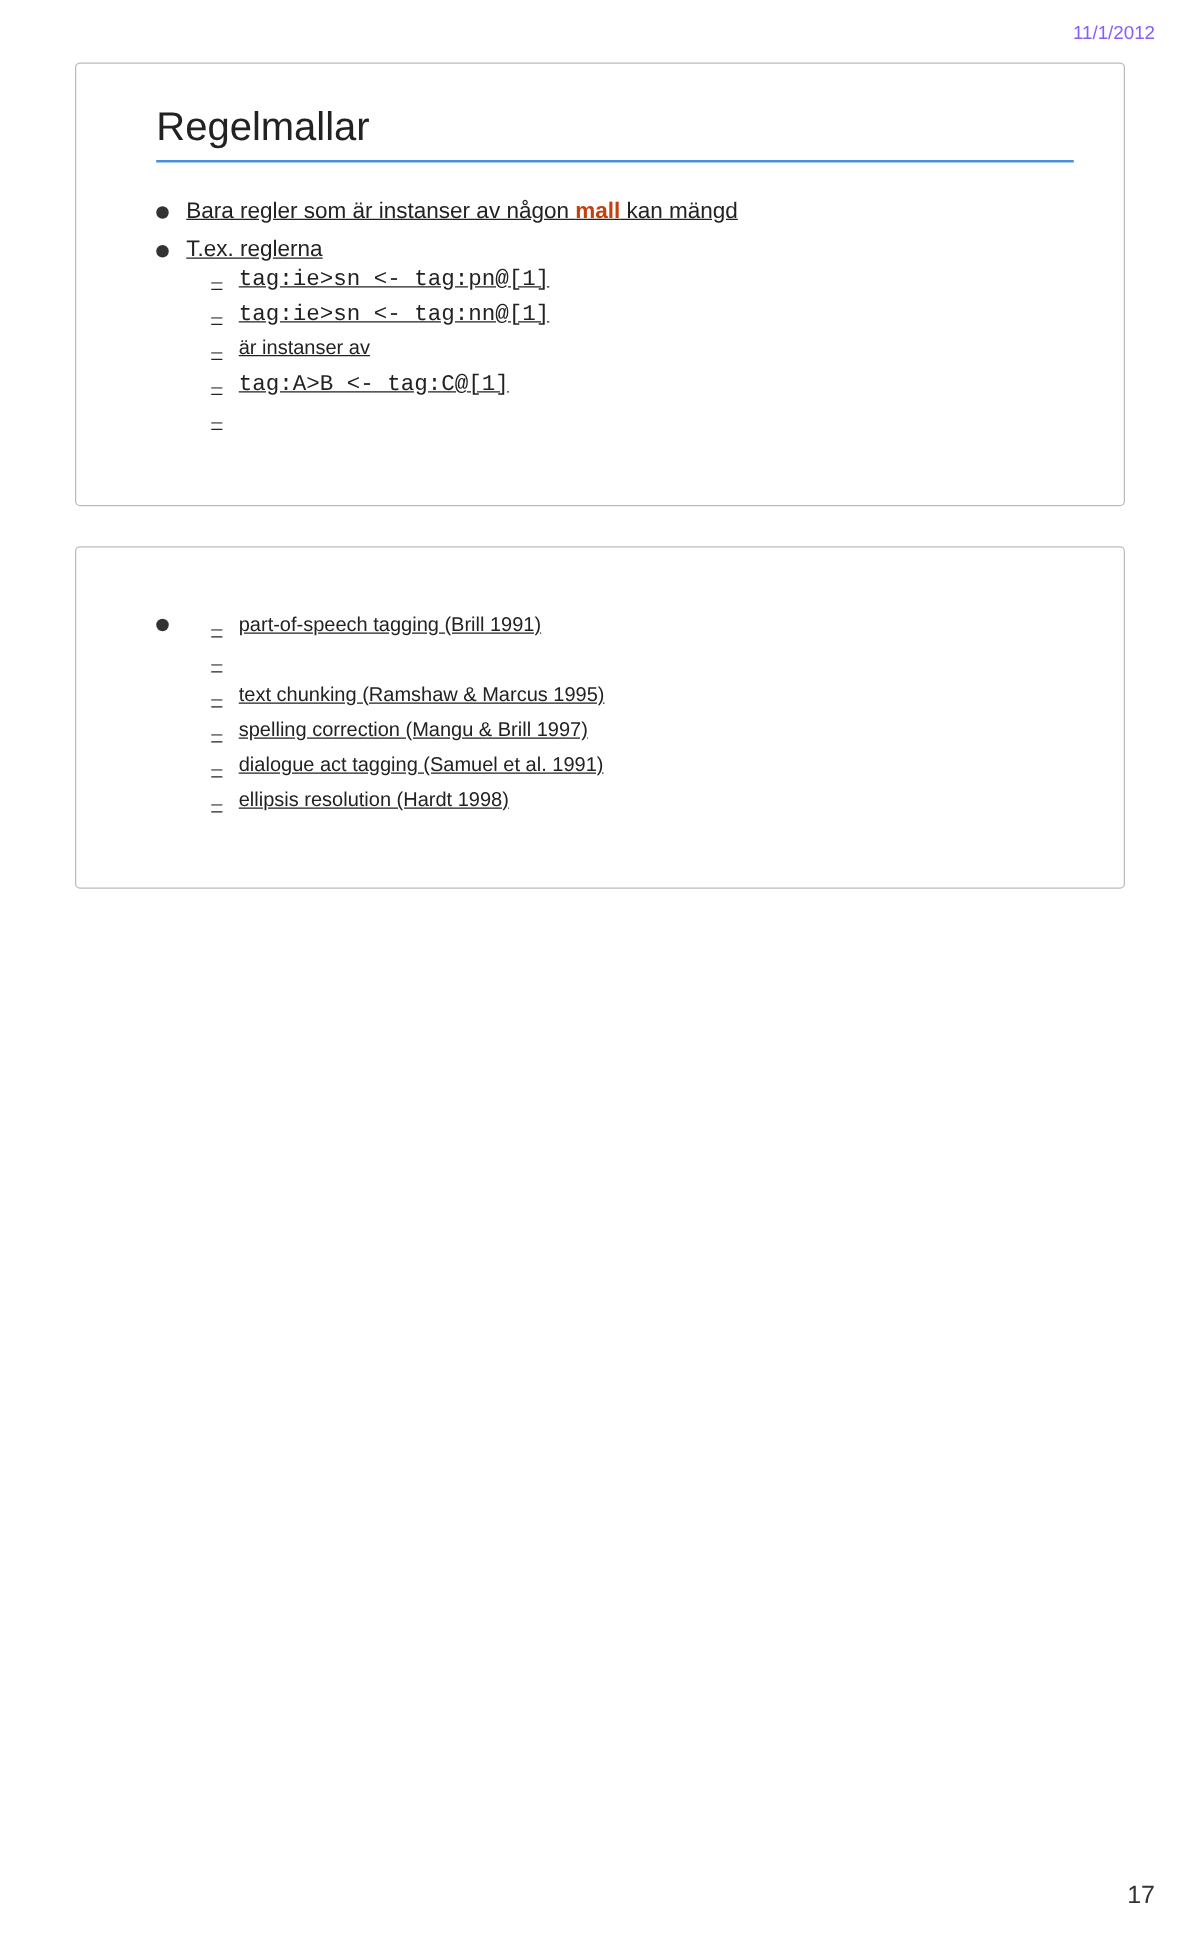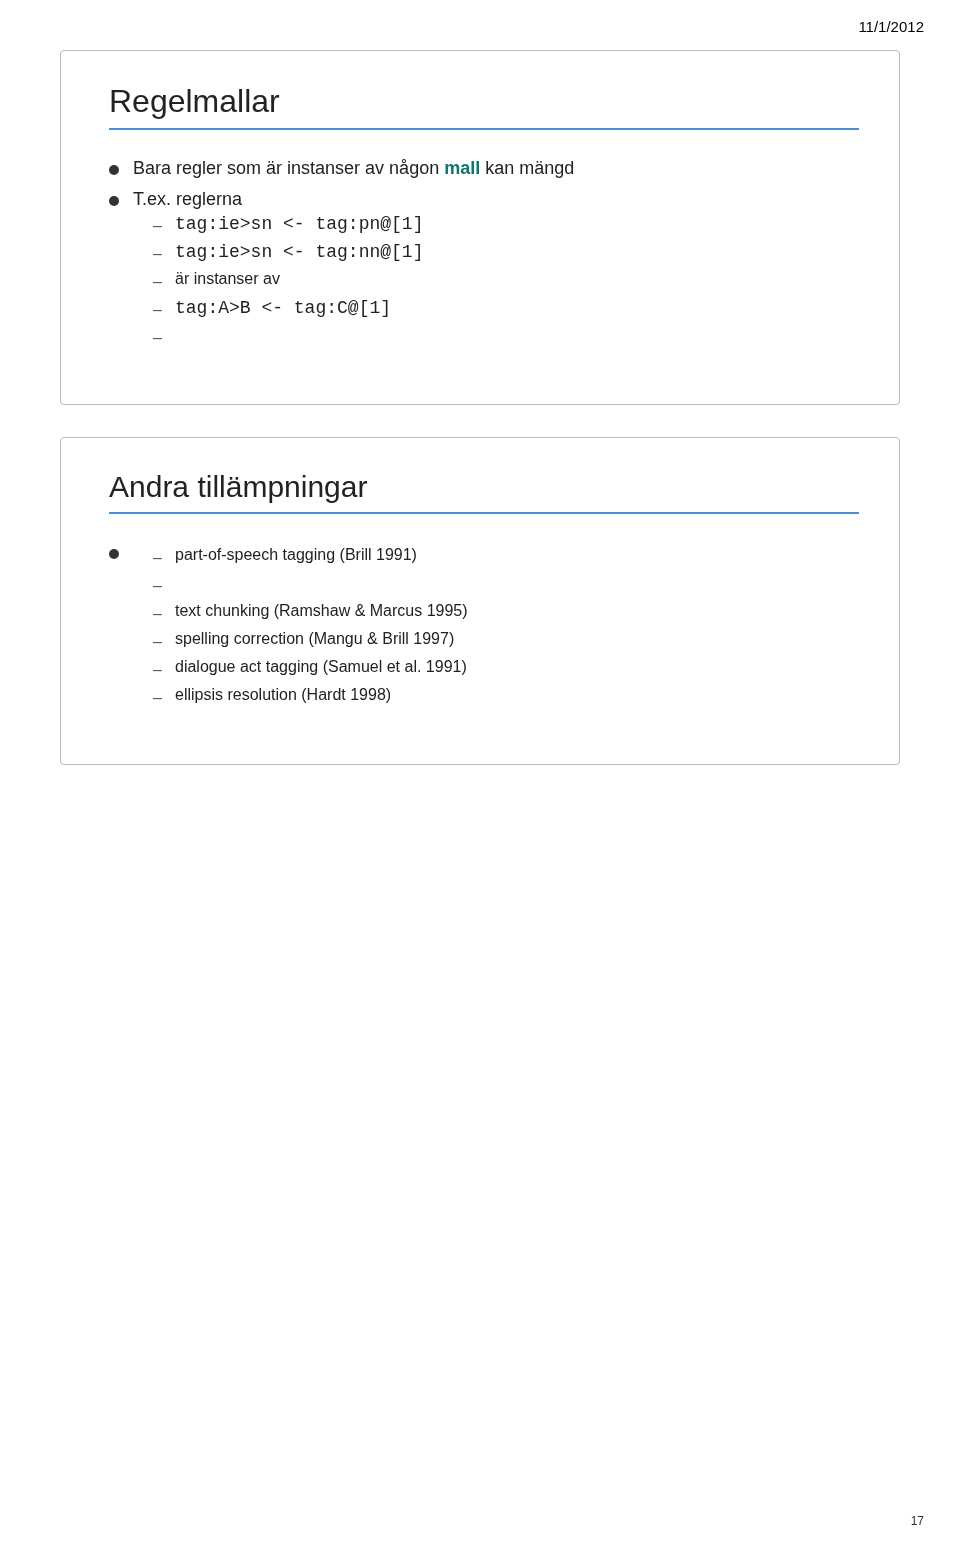--- a/index.html
+++ b/index.html
@@ -15,33 +15,34 @@
       min-height: 1552px;
       position: relative;
       color: #222;
     }
 
     .top-right {
       position: absolute;
       top: 18px;
       right: 36px;
       font-size: 15px;
-      color: #000000;
+      color: #8b5cf6;
     }
 
     .main-content {
       padding: 50px 60px 40px 60px;
     }
 
     .slide-box {
       border: 1.5px solid #bbb;
       border-radius: 4px;
       margin-bottom: 32px;
-      padding: 32px 40px 40px 48px;
+      padding: 32px 40px 40px 64px;
       background: #fff;
+      text-decoration: underline;
     }
 
     .slide-title {
       font-size: 32px;
       font-weight: 400;
       color: #222;
       margin-bottom: 10px;
       padding-bottom: 8px;
       border-bottom: 2px solid #4a90d9;
       display: inline-block;
@@ -67,21 +68,21 @@
       width: 10px;
       height: 10px;
       background: #333;
       border-radius: 50%;
       margin-top: 7px;
       margin-right: 14px;
       flex-shrink: 0;
     }
 
     .highlight-orange {
-      color: #0f766e;
+      color: #c2410c;
       font-weight: 600;
     }
 
     .sub-list {
       list-style: none;
       padding-left: 0;
       margin-top: 4px;
     }
 
     .sub-list li {
@@ -116,21 +117,21 @@
       padding-bottom: 8px;
       border-bottom: 2px solid #4a90d9;
       display: inline-block;
       width: 100%;
     }
 
     .page-num-bottom {
       position: absolute;
       bottom: 24px;
       right: 36px;
-      font-size: 12px;
+      font-size: 20px;
       color: #333;
     }
   </style>
 </head>
 <body>
 
 <div class="top-right">11/1/2012</div>
 
 <div class="main-content">
 
@@ -170,21 +171,20 @@
             <li>
               <span class="sub-dash">–</span>
             </li>
           </ul>
         </div>
       </li>
     </ul>
   </div>
 
   <div class="slide-box">
-    <div class="slide2-title">Andra tillämpningar</div>
 
     <ul class="bullet-list">
 
       <li>
         <span class="bullet-dot"></span>
         <div>
           <ul class="sub-list">
             <li>
               <span class="sub-dash">–</span>
               <span>part-of-speech tagging (Brill 1991)</span>

